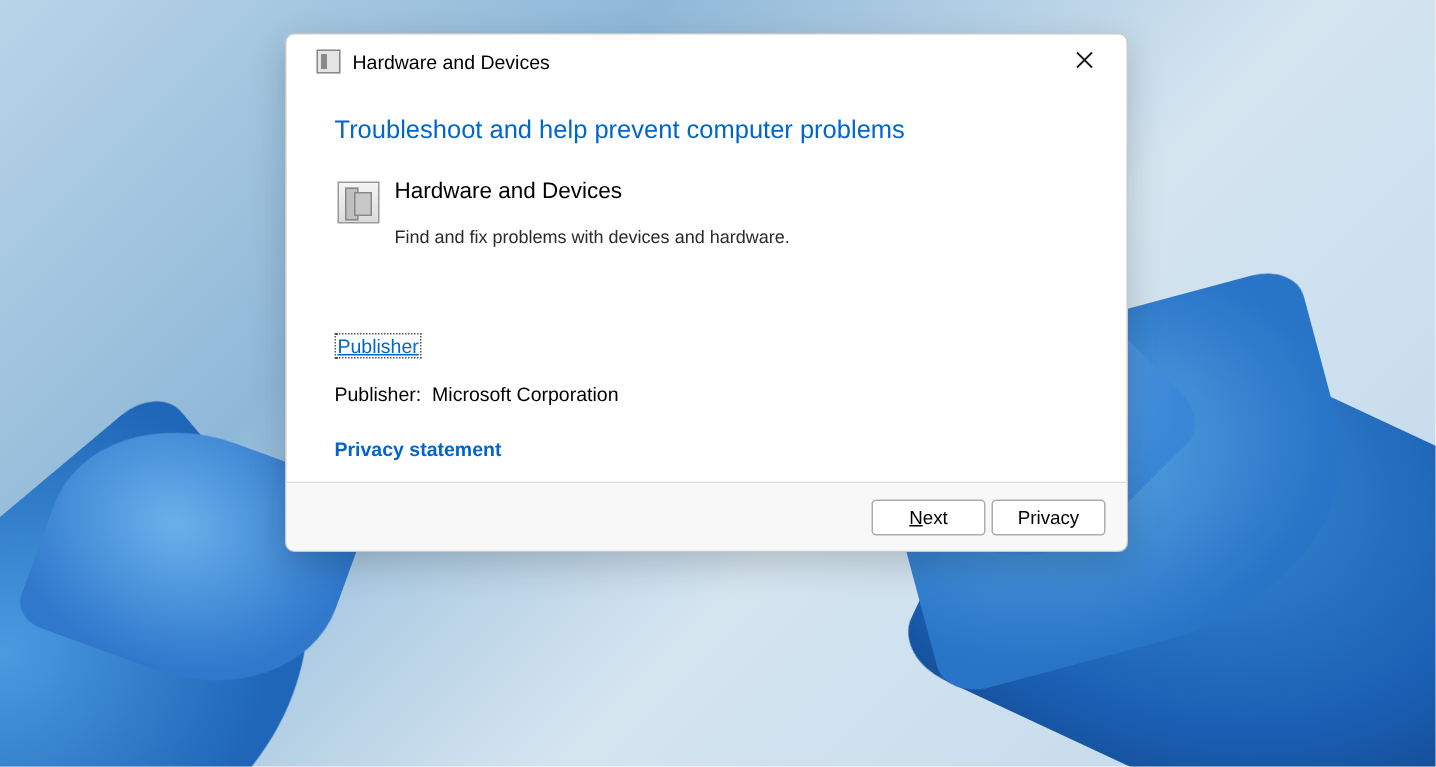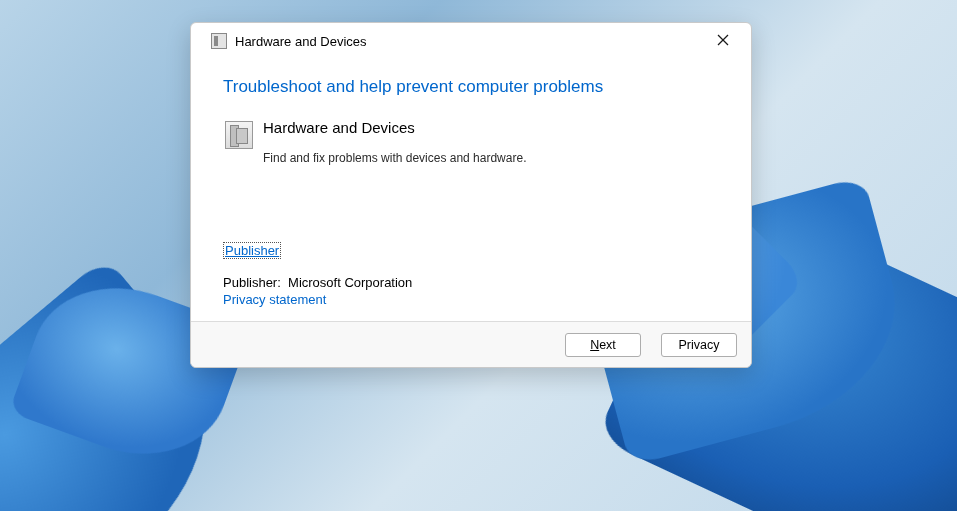--- a/index.html
+++ b/index.html
@@ -134,41 +134,42 @@
       text-decoration: underline;
       cursor: pointer;
       border: 1px dotted #555;
       padding: 0 1px;
       align-self: flex-start;
       margin-bottom: 16px;
     }
     .publisher-row {
       font-size: 13px;
       color: #000;
-      margin-bottom: 2px;
+      margin-bottom: 22px;
     }
     .publisher-label::after { content: ":  "; white-space: pre; }
     .privacy-link {
       color: #0066cc;
       font-size: 13px;
       cursor: pointer;
       align-self: flex-start;
       margin-bottom: 6px;
+      font-weight: bold;
     }
 
     .footer {
       height: 46px;
       border-top: 1px solid #dcdcdc;
       background: #f8f8f8;
       border-radius: 0 0 6px 6px;
       display: flex;
       align-items: center;
       justify-content: flex-end;
       padding-right: 14px;
-      gap: 20px;
+      gap: 4px;
     }
     .btn {
       min-width: 76px;
       height: 24px;
       background: #ffffff;
       border: 1px solid #adadad;
       border-radius: 3px;
       font-size: 12.5px;
       font-family: inherit;
       cursor: pointer;

